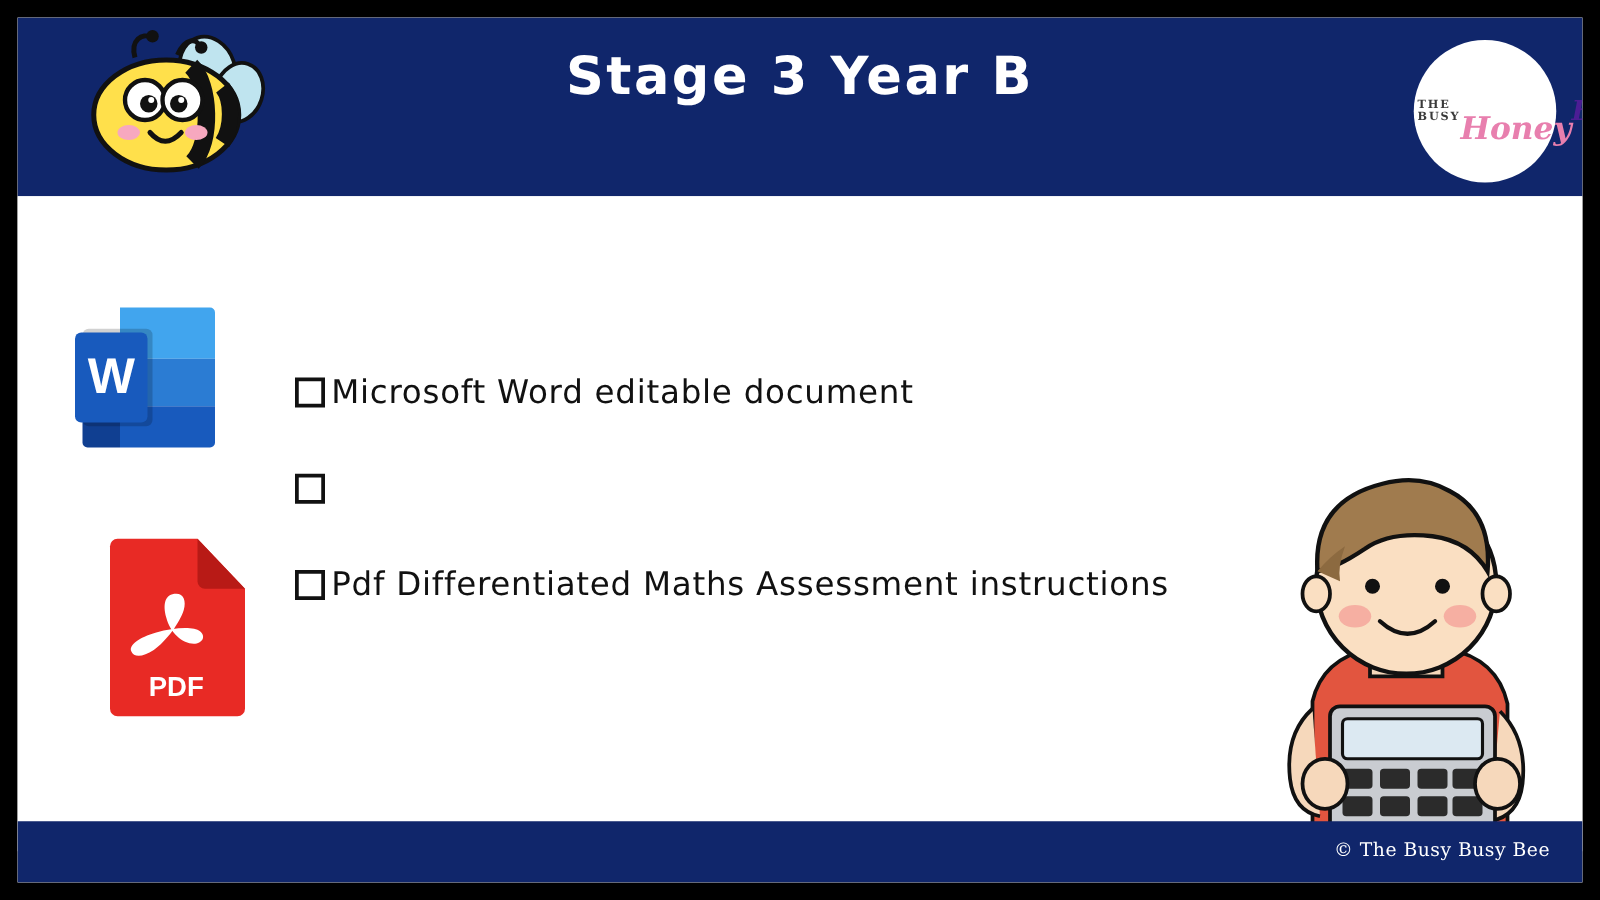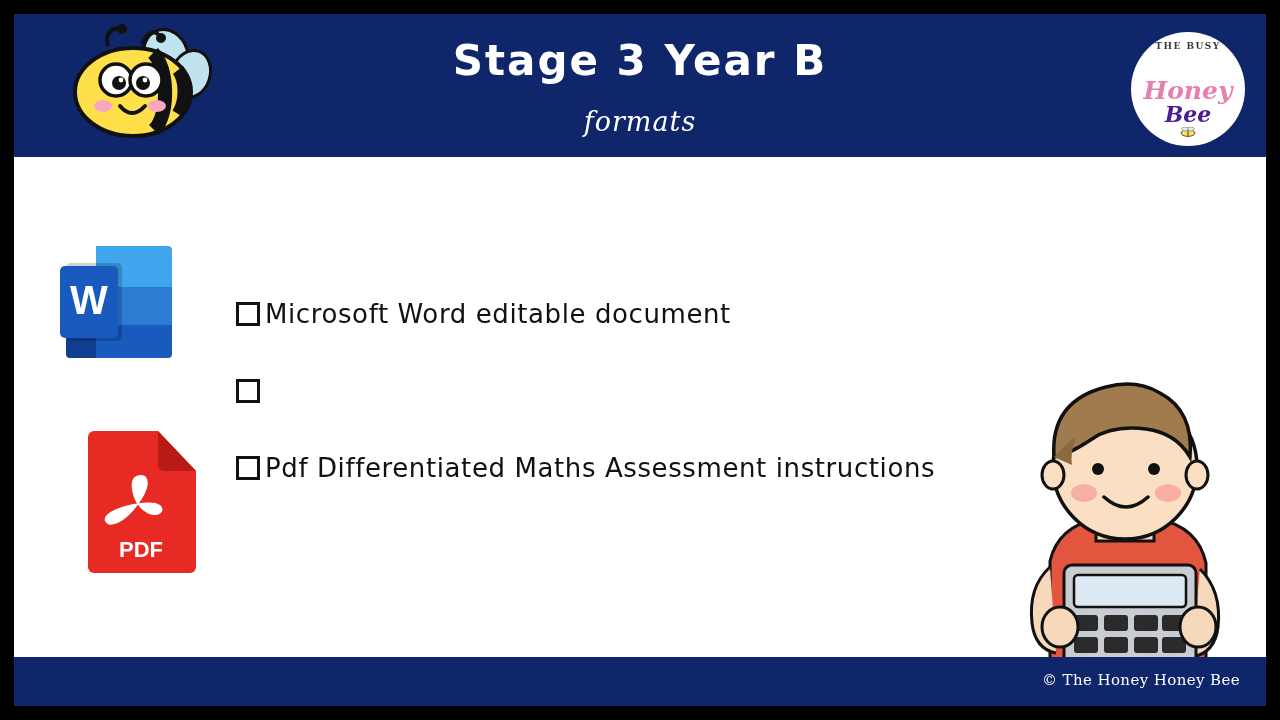--- a/index.html
+++ b/index.html
@@ -54,23 +54,22 @@
   }
   
   .logo {
     position: absolute;
     right: 24px; top: 21px;
     width: 108px; height: 108px;
     border-radius: 50%;
     background: #ffffff;
     box-shadow: 0 0 0 3px #ffffff;
     display: flex;
-    flex-direction: column;
     align-items: center;
-    justify-content: center;
+    justify-content: space-between;
   }
   .logo-l1 {
     font-family: "DejaVu Serif", serif;
     font-size: 9px; letter-spacing: 1.5px;
     color: #3a3a3a; font-weight: bold;
     margin-bottom: 1px;
   }
   .logo-l2 {
     font-family: "DejaVu Serif", serif;
     font-size: 25px; font-style: italic; font-weight: bold;
@@ -150,21 +149,20 @@
     letter-spacing: 0.4px;
   }
 </style>
 </head>
 <body>
 
 <div class="slide">
 
   <div class="header">
     <div class="title">Stage 3 Year B</div>
-    <div class="subtitle">formats</div>
 
     <svg class="bee" viewBox="0 0 160 125">
 
       <ellipse cx="108" cy="34" rx="22" ry="27" fill="#bfe4ef" stroke="#111" stroke-width="3" transform="rotate(-18 108 34)"></ellipse>
       <ellipse cx="133" cy="52" rx="19" ry="24" fill="#bfe4ef" stroke="#111" stroke-width="3" transform="rotate(18 133 52)"></ellipse>
 
       <path d="M50 24 C46 10 56 4 63 8" stroke="#111" stroke-width="4" fill="none"></path>
       <path d="M84 22 C90 8 100 8 102 16" stroke="#111" stroke-width="4" fill="none"></path>
       <circle cx="64" cy="7" r="5" fill="#111"></circle>
       <circle cx="103" cy="16" r="5" fill="#111"></circle>
@@ -271,16 +269,16 @@
         <rect x="142" y="288" width="24" height="16" rx="3"></rect>
         <rect x="170" y="288" width="24" height="16" rx="3"></rect>
       </g>
 
       <ellipse cx="68" cy="256" rx="18" ry="20" fill="#f6d8bb" stroke="#111" stroke-width="3"></ellipse>
       <ellipse cx="206" cy="256" rx="18" ry="20" fill="#f6d8bb" stroke="#111" stroke-width="3"></ellipse>
     </svg>
   </div>
 
   <div class="footer">
-    <div class="copyright">© The Honey Honey Bee</div>
+    <div class="copyright">© The Busy Busy Bee</div>
   </div>
 
 </div>
 
 </body></html>

